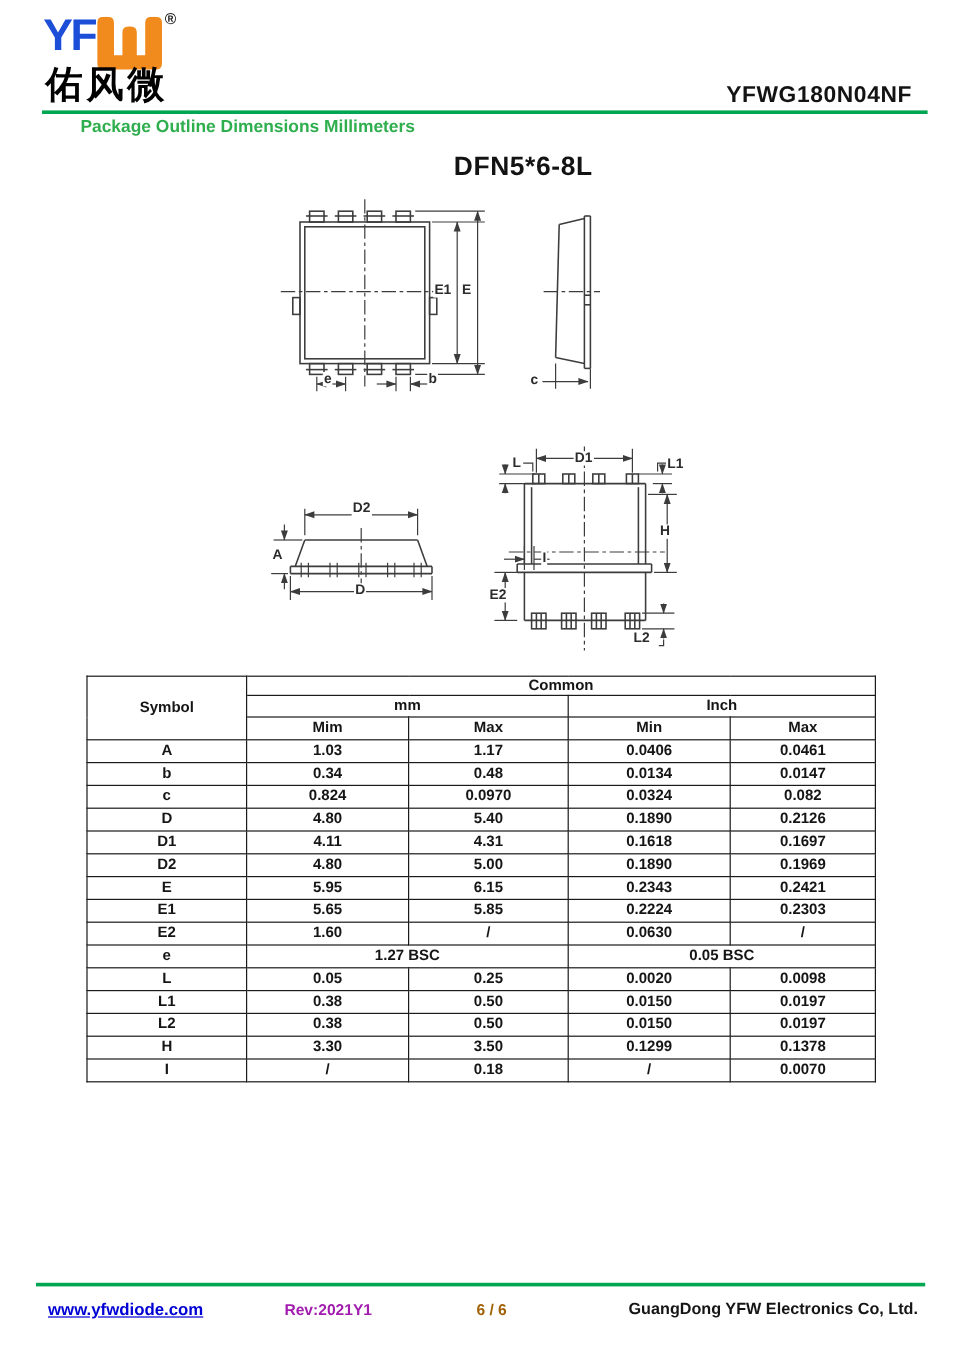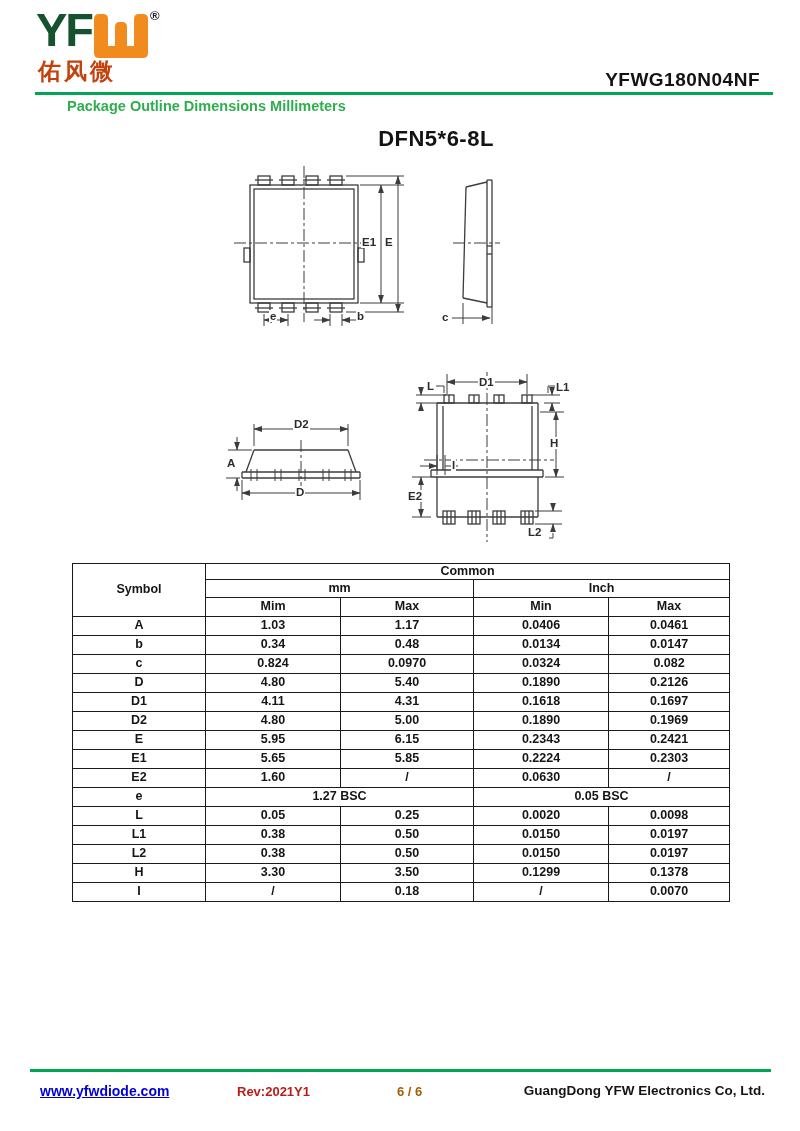--- a/index.html
+++ b/index.html
@@ -3,24 +3,24 @@
 <meta charset="utf-8">
 <style>
   html,body{margin:0;padding:0;}
   body{
     width:800px;height:1131px;position:relative;background:#ffffff;
     font-family:"Liberation Sans","DejaVu Sans",sans-serif;color:#111;
     overflow:hidden;
   }
   
   .logo{position:absolute;top:8px;left:36px;display:flex;align-items:flex-start;}
-  .logo-yf{color:#14532d;font-weight:bold;font-size:47px;line-height:44px;letter-spacing:-2px;}
+  .logo-yf{color:#1d4ed8;font-weight:bold;font-size:37px;line-height:44px;letter-spacing:-2px;}
   .logo-u{margin-left:2px;margin-top:6px;}
   .logo-reg{font-size:13px;font-weight:bold;color:#222;margin-left:2px;margin-top:0px;}
-  .logo-cn{position:absolute;top:53px;left:38px;font-size:23px;font-weight:bold;color:#c2410c;letter-spacing:3px;line-height:36px;}
+  .logo-cn{position:absolute;top:53px;left:38px;font-size:31px;font-weight:bold;color:#000000;letter-spacing:3px;line-height:36px;}
   .part-number{position:absolute;top:69px;right:40px;font-size:19px;font-weight:bold;color:#131313;letter-spacing:0.5px;margin-left:36px;}
   .green-rule{position:absolute;top:92px;left:35px;width:738px;height:3px;background:#00a651;}
   .subtitle{position:absolute;top:98px;left:37px;font-size:14.5px;font-weight:bold;color:#2fae4e;margin-left:30px;}
   .doc-title{position:absolute;top:126px;left:0;width:800px;text-align:center;font-size:22px;font-weight:bold;color:#131313;letter-spacing:0.5px;padding-left:36px;}
   
   .drawings{position:absolute;top:160px;left:0;width:800px;height:400px;}
   .drawings svg{position:absolute;top:0;left:0;}
   .dim{position:absolute;font-size:11.5px;font-weight:bold;color:#2c2c2c;background:#fff;line-height:12px;padding:0 1px;}
   
   .dim-table{position:absolute;top:563px;left:72px;width:657px;border-collapse:collapse;table-layout:fixed;}
@@ -28,21 +28,21 @@
     border:1.8px solid #1a1a1a;text-align:center;vertical-align:middle;
     font-size:12.5px;font-weight:bold;color:#151515;padding:0;line-height:1.1;
   }
   .dim-table thead tr.h1 th{height:15px;}
   .dim-table thead tr.h2 th{height:17px;}
   .dim-table thead tr.h3 th{height:18px;}
   .dim-table tbody tr{height:19px;}
   
   .footer-rule{position:absolute;top:1069px;left:30px;width:741px;height:3px;background:#00a651;}
   .footer-link{position:absolute;top:1083px;left:40px;font-size:14px;font-weight:bold;color:#0000d4;text-decoration:underline;}
-  .footer-rev{position:absolute;top:1084px;left:237px;font-size:13px;font-weight:bold;color:#b91c1c;}
+  .footer-rev{position:absolute;top:1084px;left:237px;font-size:13px;font-weight:bold;color:#a21caf;}
   .footer-page{position:absolute;top:1084px;left:397px;font-size:13px;font-weight:bold;color:#a16207;}
   .footer-company{position:absolute;top:1083px;right:35px;font-size:13.5px;font-weight:bold;color:#151515;}
 </style>
 </head>
 <body>
 
 <div class="logo">
   <span class="logo-yf">YF</span>
   <span class="logo-u">
     <svg width="54" height="45" viewBox="0 0 54 45">

